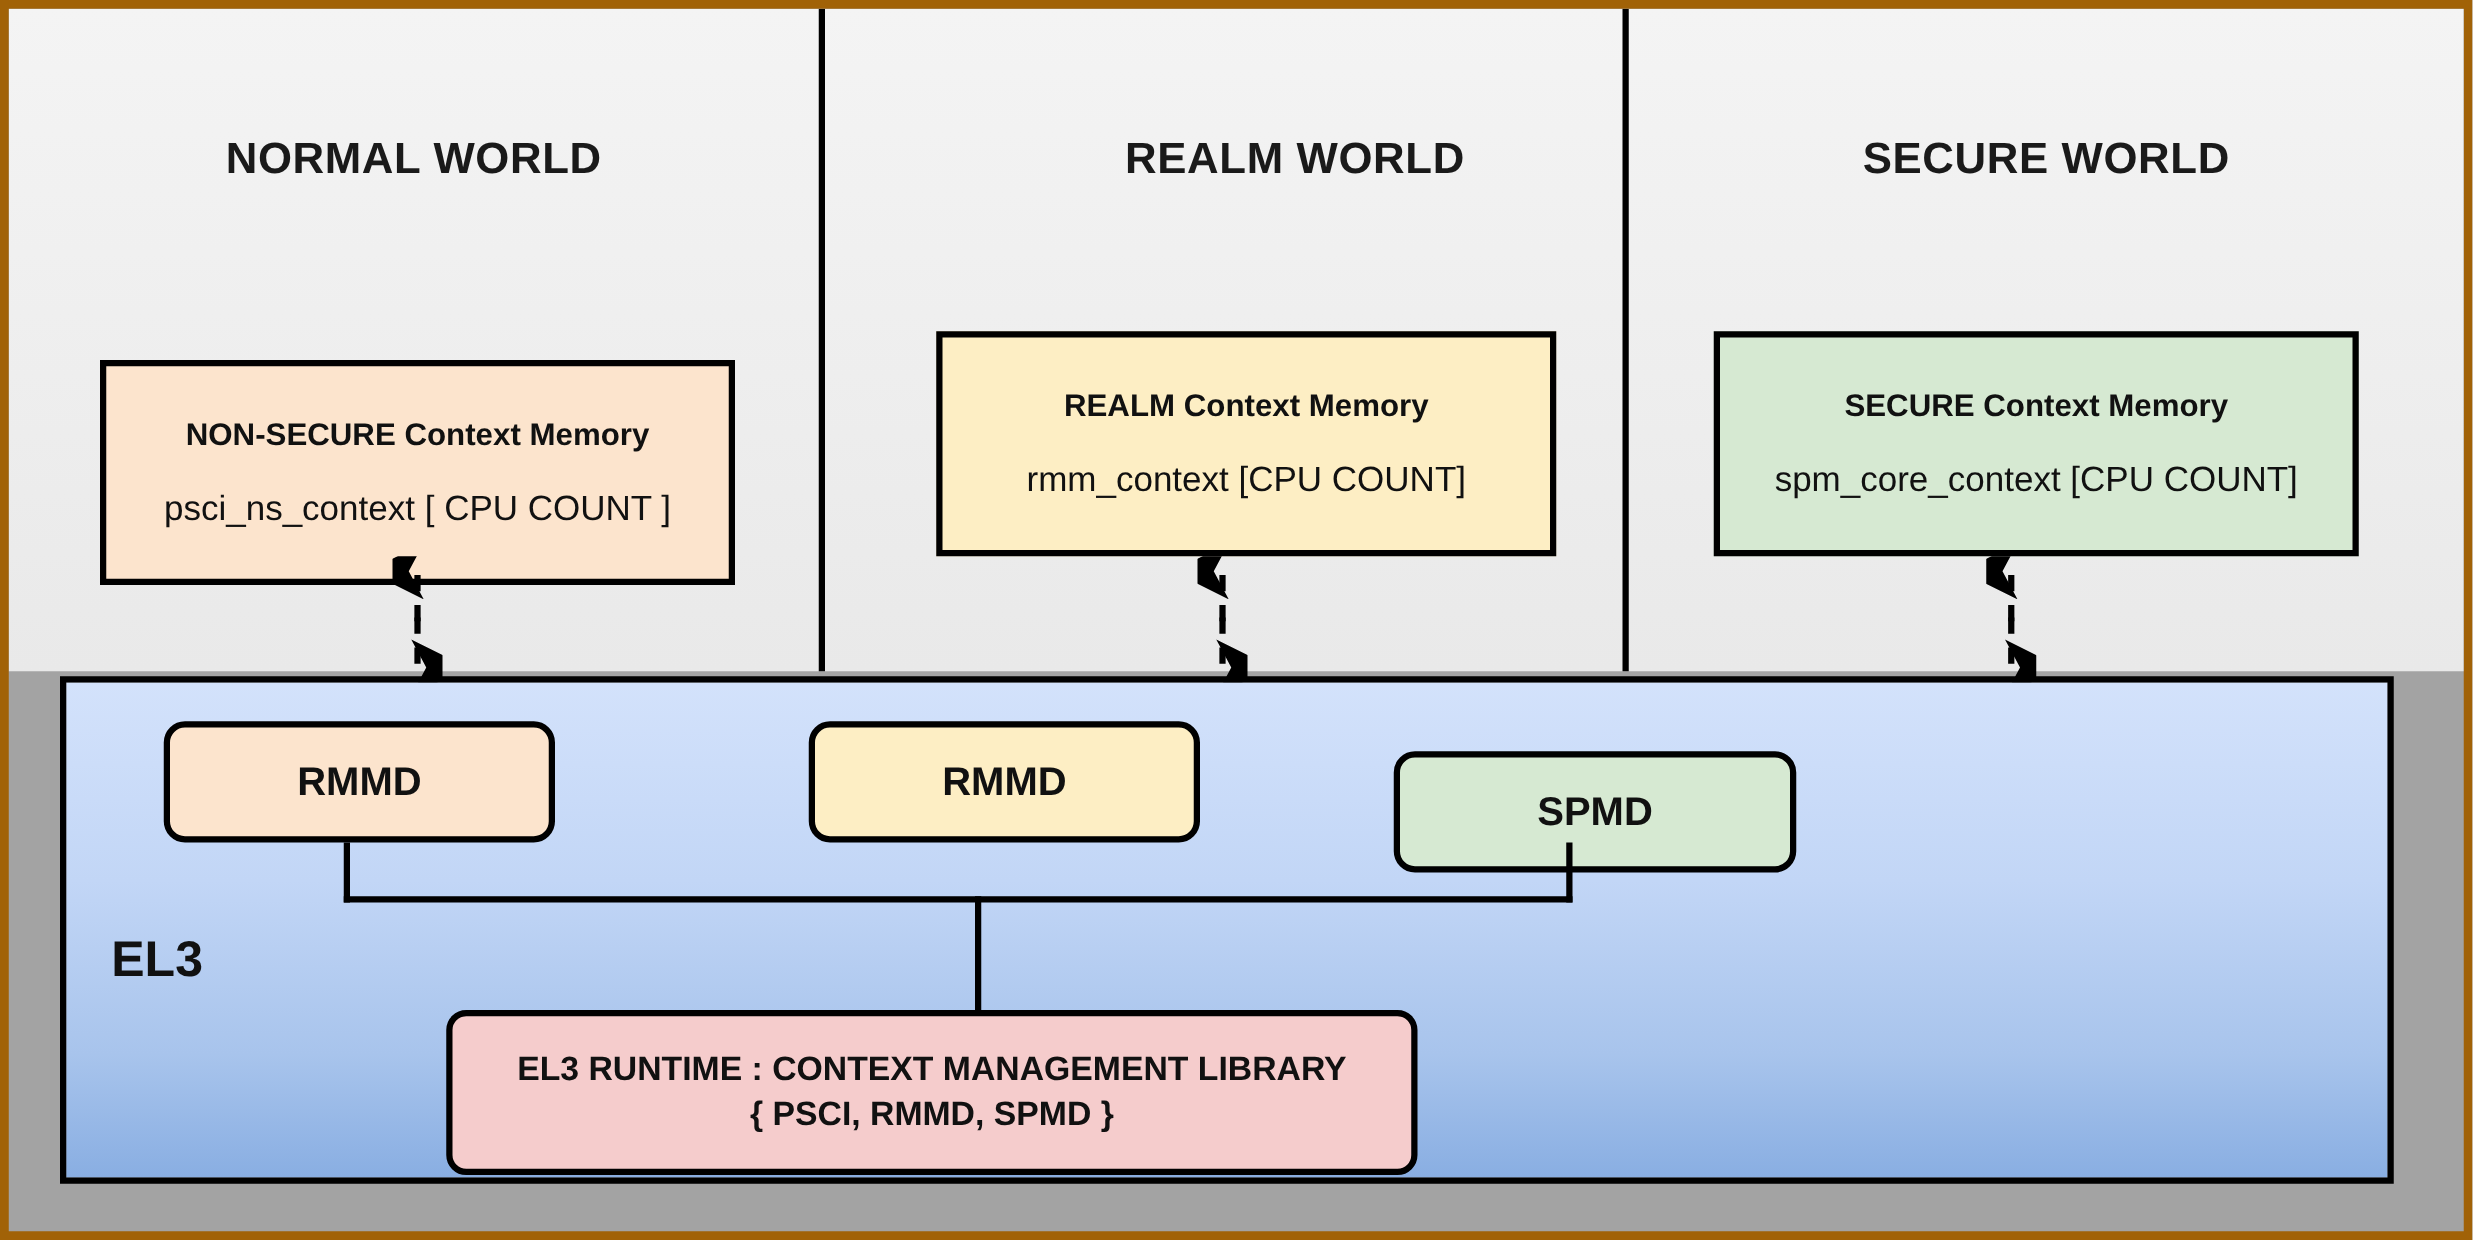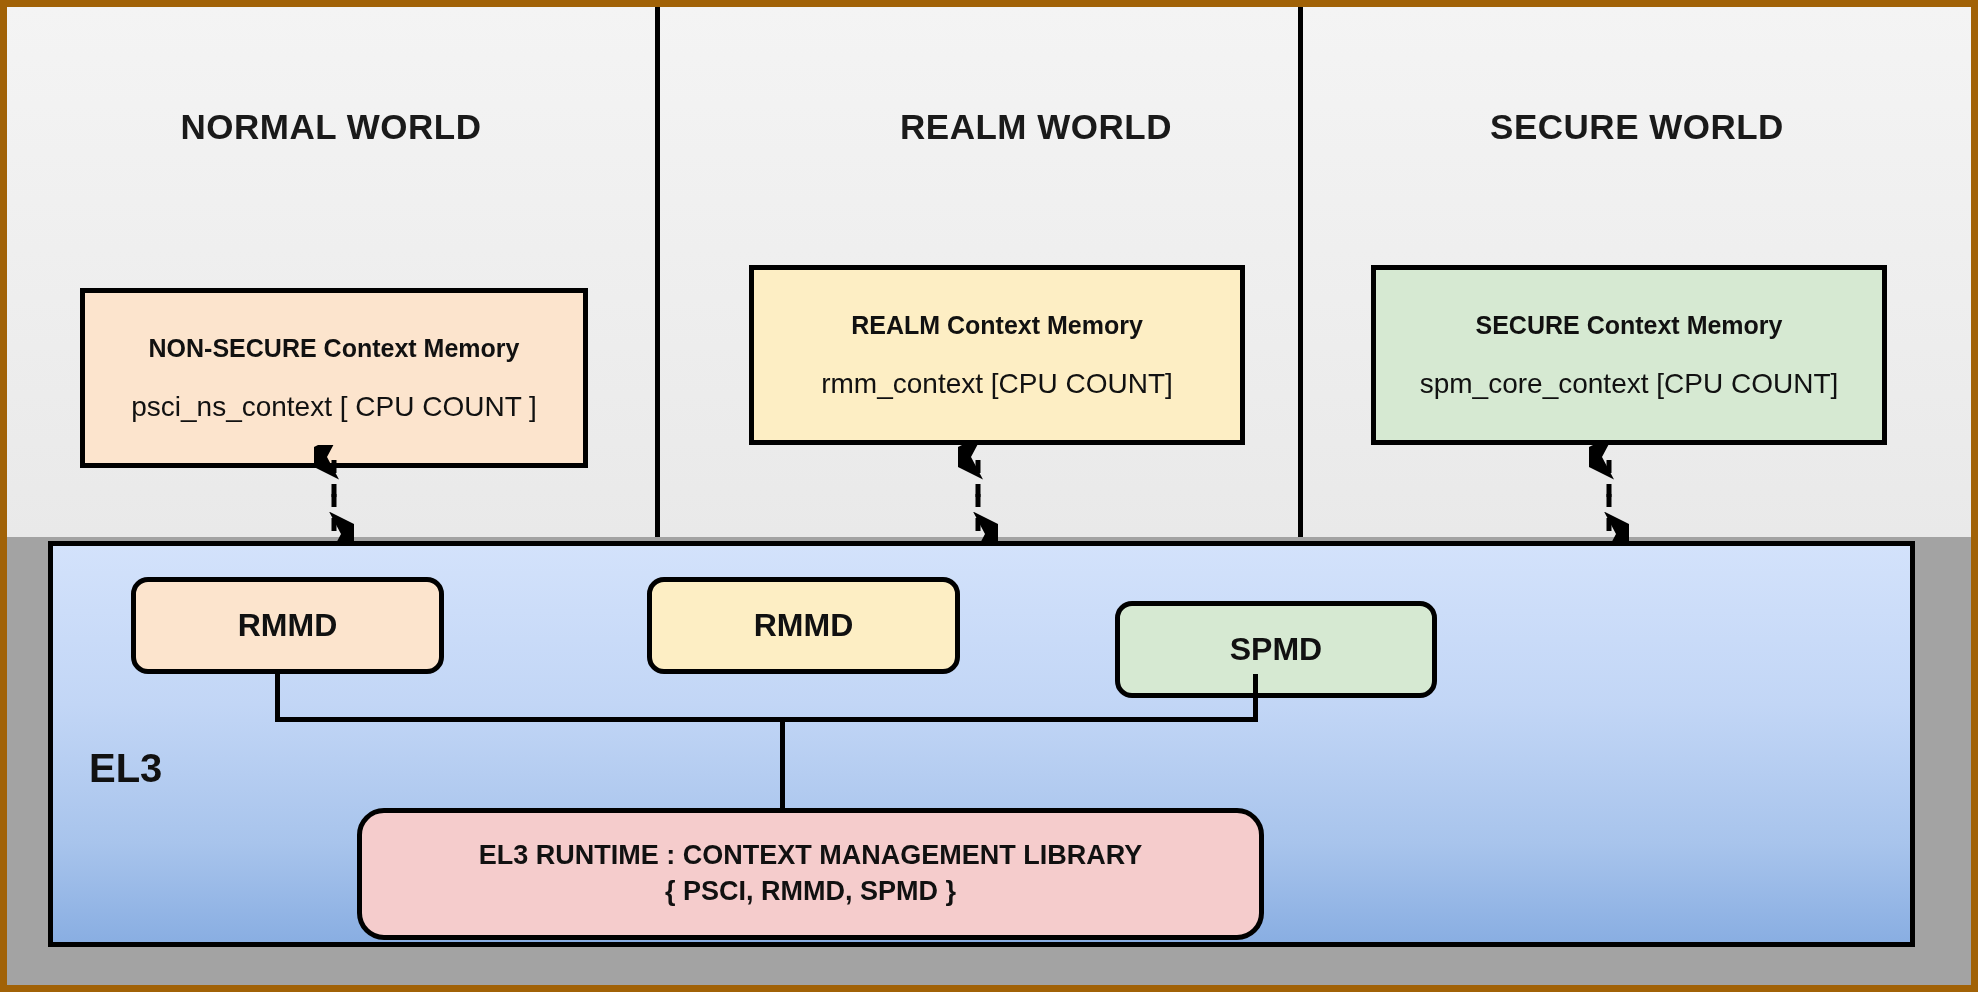--- a/index.html
+++ b/index.html
@@ -117,24 +117,24 @@
   }
   #disp-psci { left: 78px;   width: 313px; background: #fce4cd; }
   #disp-rmmd { left: 594px;  width: 313px; background: #fdeec4; }
   #disp-spmd { left: 1062px; width: 322px; background: #d6e9d2; margin-top: 24px; }
 
   
   #runtime-box {
     position: absolute;
     left: 304px;
     top: 262px;
-    width: 907px;
+    width: 777px;
     height: 132px;
     border: 5px solid #000000;
-    border-radius: 27px;
+    border-radius: 16px;
     box-sizing: border-box;
     background: #f5cccc;
     display: flex;
     flex-direction: column;
     align-items: center;
     justify-content: center;
     line-height: 1.32;
   }
   .runtime-line {
     font-size: 27px;

